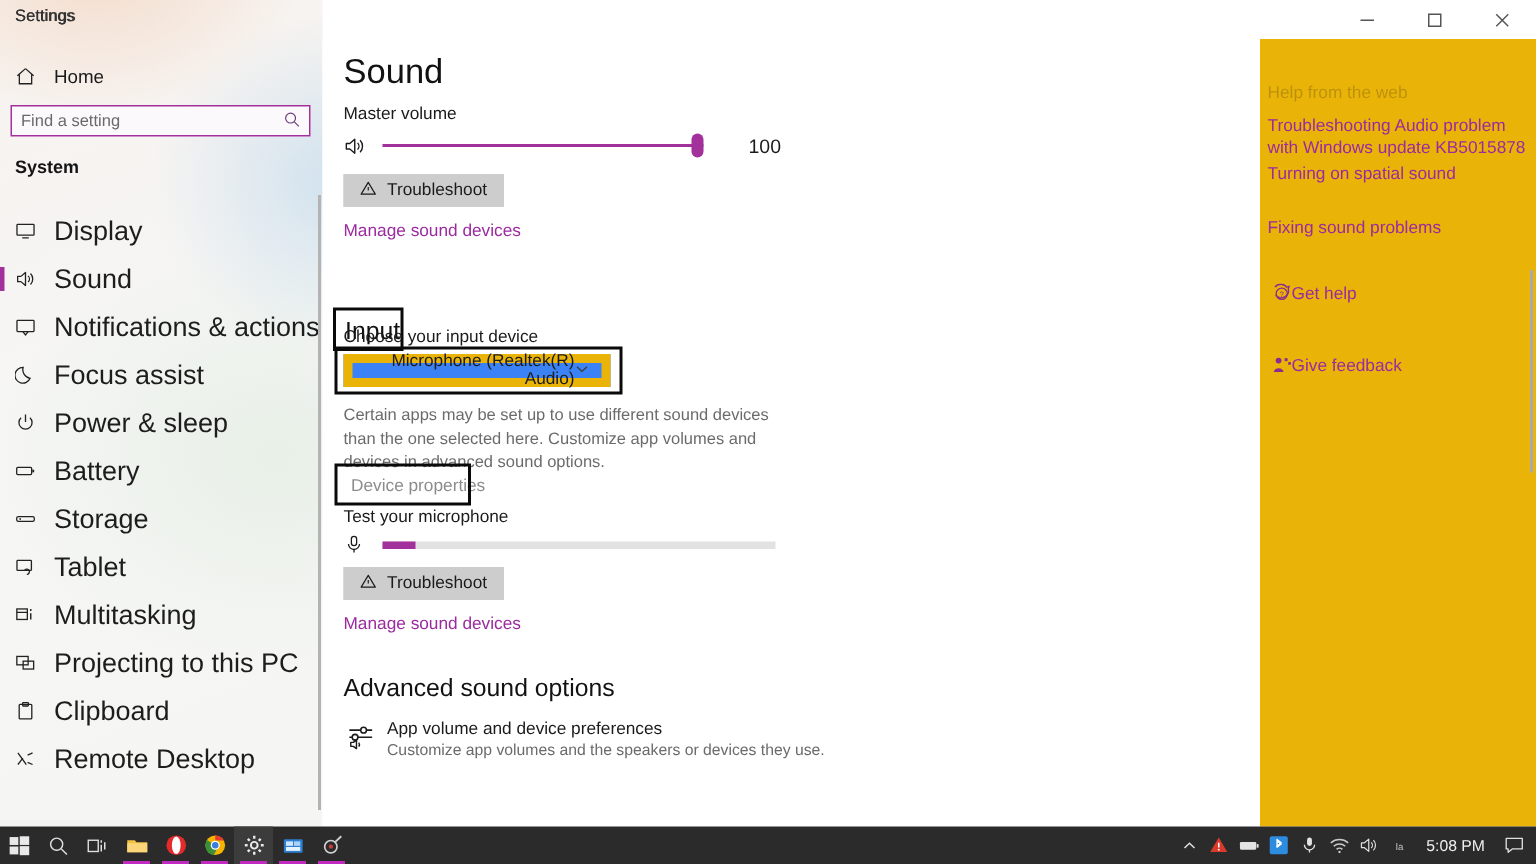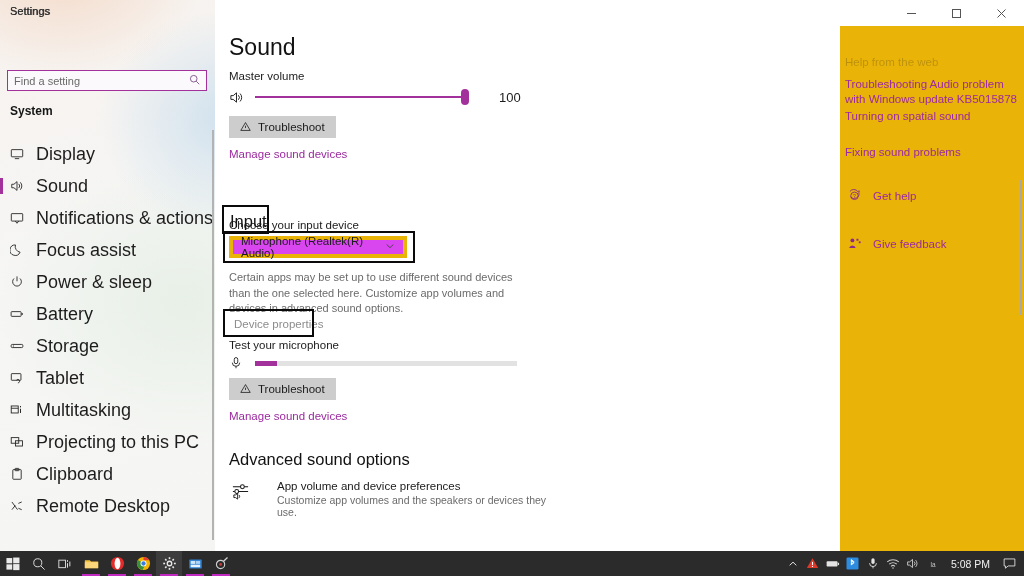--- a/index.html
+++ b/index.html
@@ -112,56 +112,56 @@
   .btn .warn { font-size:11px; line-height:1; }
 
   .link { position:absolute; font-size:11.5px; color:#9c2aa0; cursor:default; }
 
   
   .annot { position:absolute; border:2.2px solid #0a0a0a; background:transparent; }
 
   .sec-heading { position:absolute; font-size:16.5px; color:#121212; }
 
   .combo {
-    position:absolute; background:#d946ef; border:4px solid #eab308;
+    position:absolute; background:#3b82f6; border:6px solid #eab308;
     height:22px; display:flex; align-items:center; padding:0 8px;
-    font-size:11.5px; color:#1b1b1b;
+    font-size:11.5px; color:#1b1b1b;text-align:right;
   }
   .combo .chev { margin-left:auto; color:#3b3b3b; font-size:10px; }
 
   .helptext {
     position:absolute; font-size:11px; color:#6b6b6b; line-height:15.5px; width:300px;
   }
 
   .devprops {
     position:absolute; font-size:11.5px; color:#8c8c8c;
     height:21px; display:flex; align-items:center; padding:0 4px;
   }
 
   .mic-row { position:absolute; display:flex; align-items:center; }
   .mic-ico { width:20px; color:#1b1b1b; display:flex; align-items:center; }
   .mic-bar { position:relative; height:5px; width:262px; background:#e2e2e2; }
   .mic-lvl { position:absolute; left:0; top:0; height:5px; width:22px; background:#a3319b; }
 
-  .adv-item { position:absolute; display:flex; gap:27px; align-items:flex-start; }
+  .adv-item { position:absolute; display:flex; gap:8px; align-items:flex-start; }
   .adv-ico { color:#1b1b1b; padding-top:2px; }
   .adv-t1 { font-size:11.5px; color:#1b1b1b; }
   .adv-t2 { font-size:10.5px; color:#6b6b6b; margin-top:2px; }
 
   
   .rightpanel { position:absolute; left:840px; top:26px; width:184px; height:525px; background:#eab308; }
   .rp-head {
     position:absolute; left:5px; top:30px; font-size:11.5px; color:#1b1b1b;
     opacity:.22;
   }
   .rp-link {
     position:absolute; left:5px; font-size:11.5px; color:#9c2aa0; line-height:14.5px;
     width:172px; cursor:default;
   }
-  .rp-ic-row { position:absolute; left:7px; display:flex; align-items:center; gap:12px; }
+  .rp-ic-row { position:absolute; left:7px; display:flex; align-items:center; }
   .rp-ic { width:14px; color:#8b2a8f; display:flex; align-items:center; justify-content:center; }
   .rp-ic-lbl { font-size:11.5px; color:#9c2aa0; }
   .rp-scroll { position:absolute; right:2px; top:154px; width:2px; height:135px; background:#a9a9a9; }
 
   
   .taskbar {
     position:absolute; left:0; bottom:0; width:1024px; height:25px;
     background:#2b2b2b; display:flex; align-items:center;
   }
   .tb-left { display:flex; align-items:center; height:25px; }
@@ -200,20 +200,28 @@
             <line x1="1.5" y1="1.5" x2="9.5" y2="9.5" stroke="#555" stroke-width="1"></line>
             <line x1="9.5" y1="1.5" x2="1.5" y2="9.5" stroke="#555" stroke-width="1"></line>
           </svg>
       </div>
     </div>
   </div>
 
   <div class="sidebar">
     <div class="sb-title">Settings</div>
 
+    <div class="home-row">
+      <span class="home-ico">
+        <svg width="14" height="14" viewBox="0 0 16 16">
+            <path d="M8 2 L14.2 7.4 M8 2 L1.8 7.4 M3.3 6.4 V13.5 H12.7 V6.4" fill="none" stroke="#222" stroke-width="1"></path>
+          </svg>
+      </span>
+      <span class="home-label">Home</span>
+    </div>
 
     <div class="searchbox">
       <input type="text" placeholder="Find a setting" style="">
       <span class="search-ico">
         <svg width="11" height="11" viewBox="0 0 14 14">
             <circle cx="6" cy="6" r="4.2" fill="none" stroke="#6a3a7a" stroke-width="1"></circle>
             <line x1="9.2" y1="9.2" x2="13" y2="13" stroke="#6a3a7a" stroke-width="1"></line>
           </svg>
       </span>
     </div>

